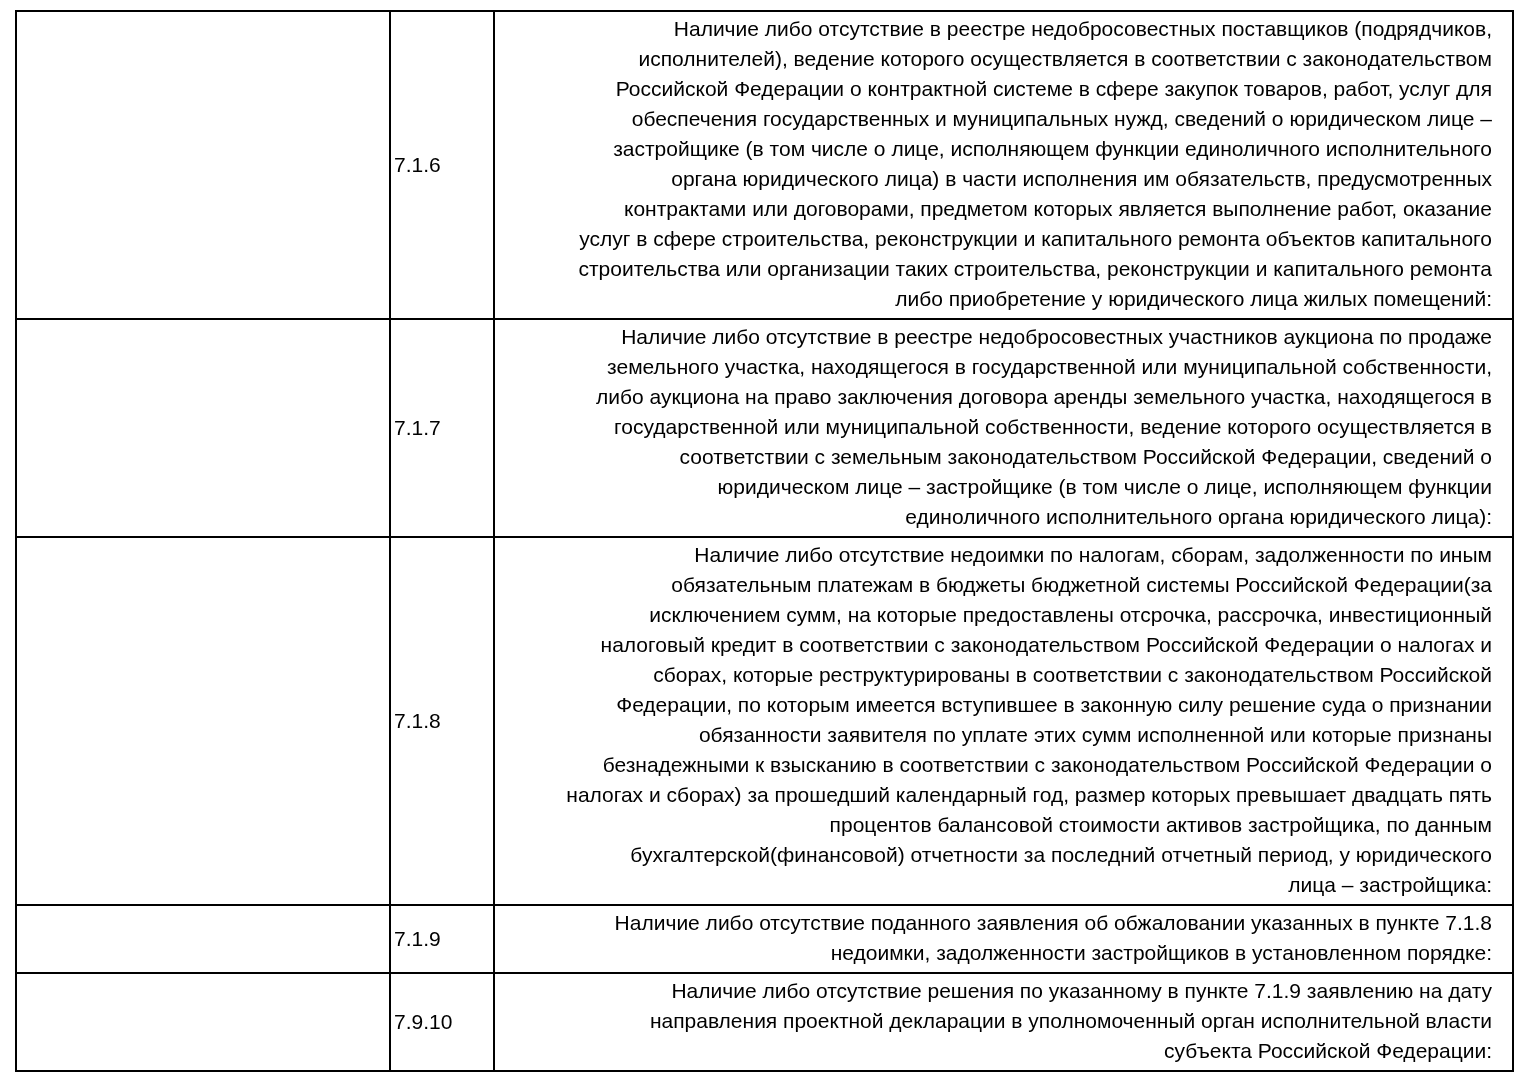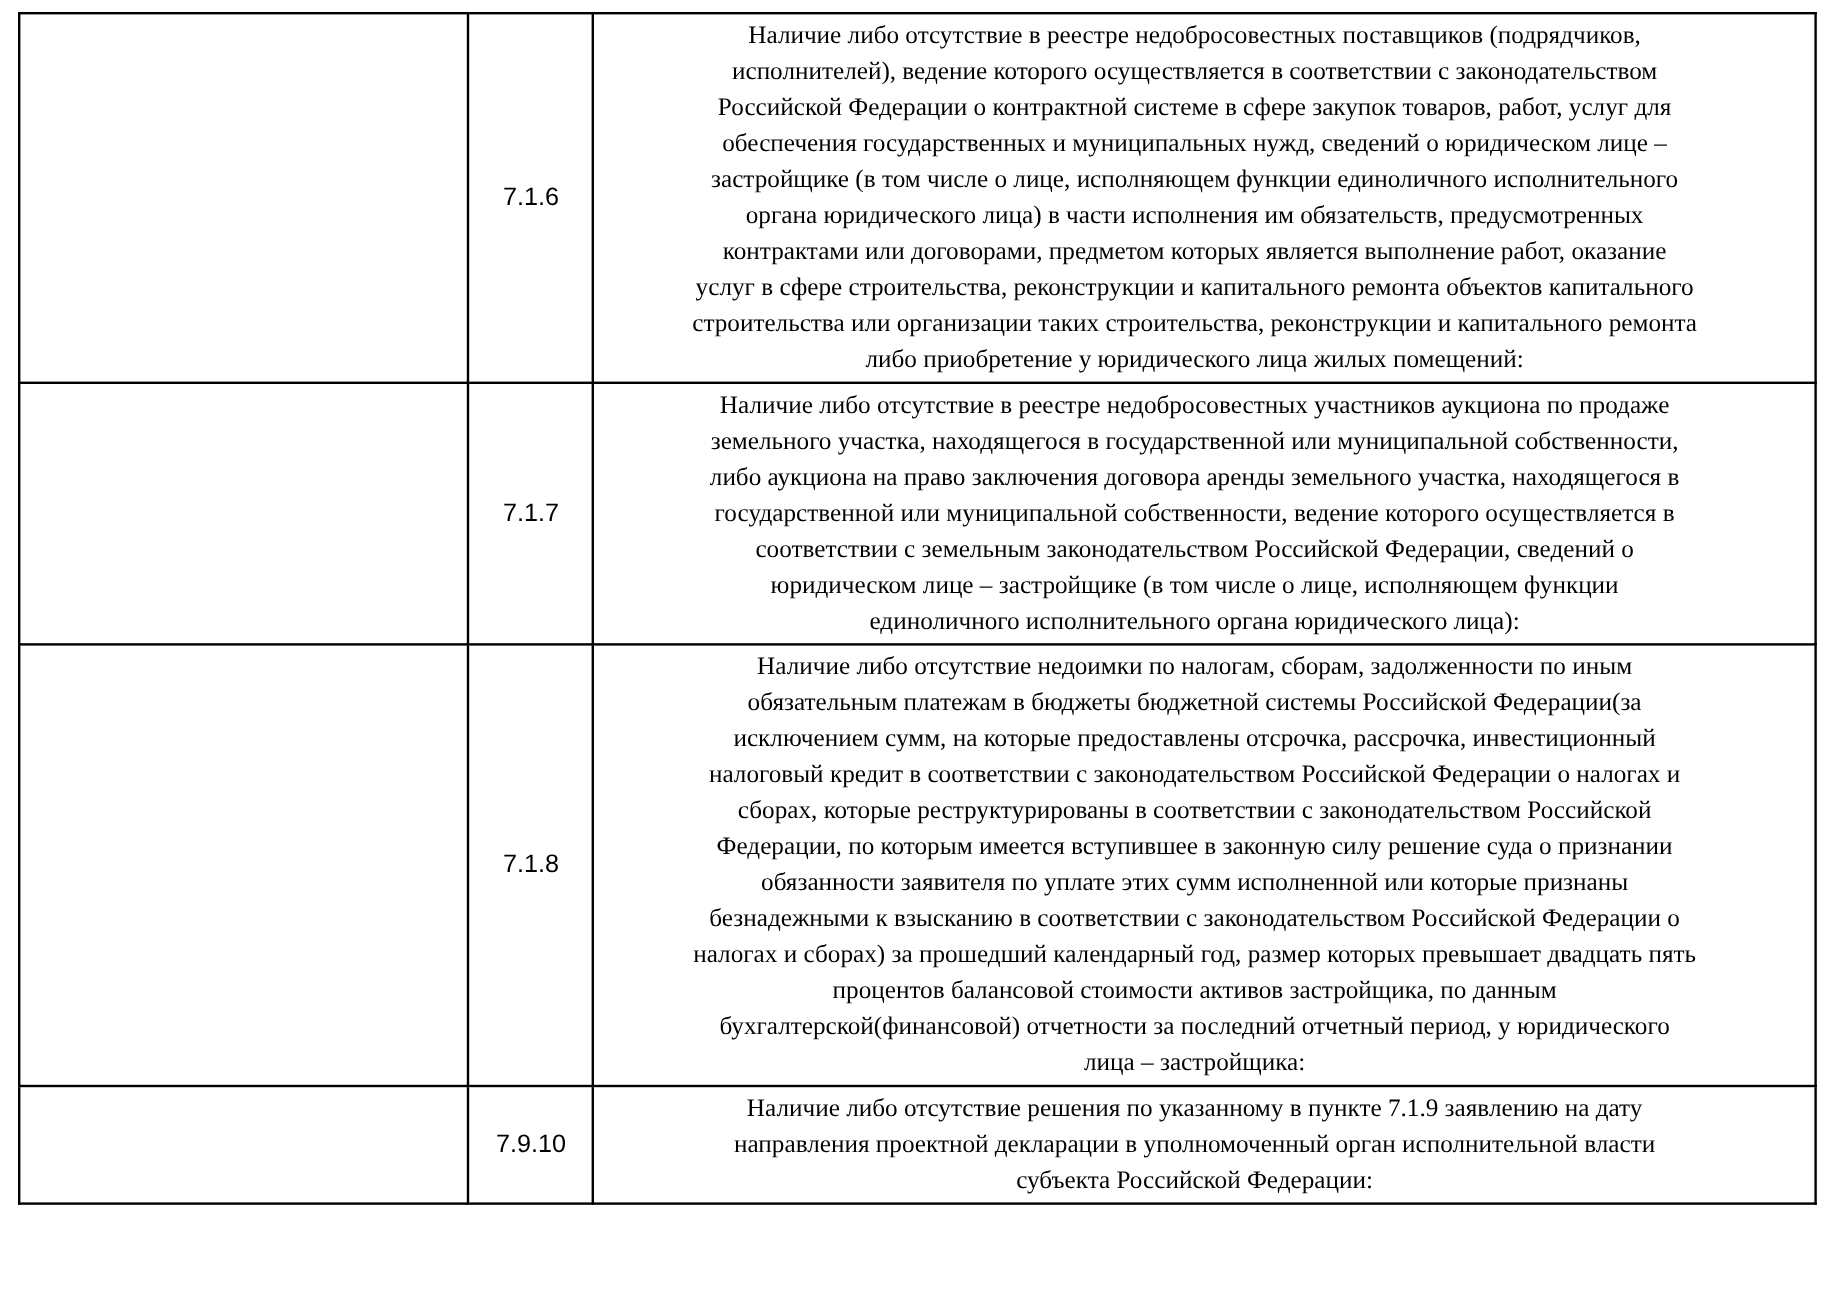--- a/index.html
+++ b/index.html
@@ -29,30 +29,29 @@
     font-size: 21px;
     line-height: 30px;
     color: #000000;
   }
   td.cell-empty {
     width: 372px;
   }
   td.cell-num {
     width: 100px;
     vertical-align: middle;
-    text-align: center;
+    text-align: left;
     padding: 1px 2px 1px 3px;
   }
   td.cell-text {
     vertical-align: top;
-    text-align: center;
+    text-align: right;
     padding: 2px 20px 4px 4px;
     white-space: pre-line;
     overflow: hidden;
-    font-family: Liberation Serif, serif;
   }
 </style>
 </head>
 <body>
 
 <div class="page">
   <table class="doc-table">
     <colgroup>
       <col style="width:374px">
       <col style="width:104px">
@@ -95,20 +94,26 @@
 Федерации, по которым имеется вступившее в законную силу решение суда о признании
 обязанности заявителя по уплате этих сумм исполненной или которые признаны
 безнадежными к взысканию в соответствии с законодательством Российской Федерации о
 налогах и сборах) за прошедший календарный год, размер которых превышает двадцать пять
 процентов балансовой стоимости активов застройщика, по данным
 бухгалтерской(финансовой) отчетности за последний отчетный период, у юридического
 лица – застройщика:</td>
       </tr>
       <tr>
         <td class="cell-empty"></td>
+        <td class="cell-num">7.1.9</td>
+        <td class="cell-text">Наличие либо отсутствие поданного заявления об обжаловании указанных в пункте 7.1.8
+недоимки, задолженности застройщиков в установленном порядке:</td>
+      </tr>
+      <tr>
+        <td class="cell-empty"></td>
         <td class="cell-num">7.9.10</td>
         <td class="cell-text">Наличие либо отсутствие решения по указанному в пункте 7.1.9 заявлению на дату
 направления проектной декларации в уполномоченный орган исполнительной власти
 субъекта Российской Федерации:</td>
       </tr>
     </tbody>
   </table>
 </div>
 
 </body></html>

